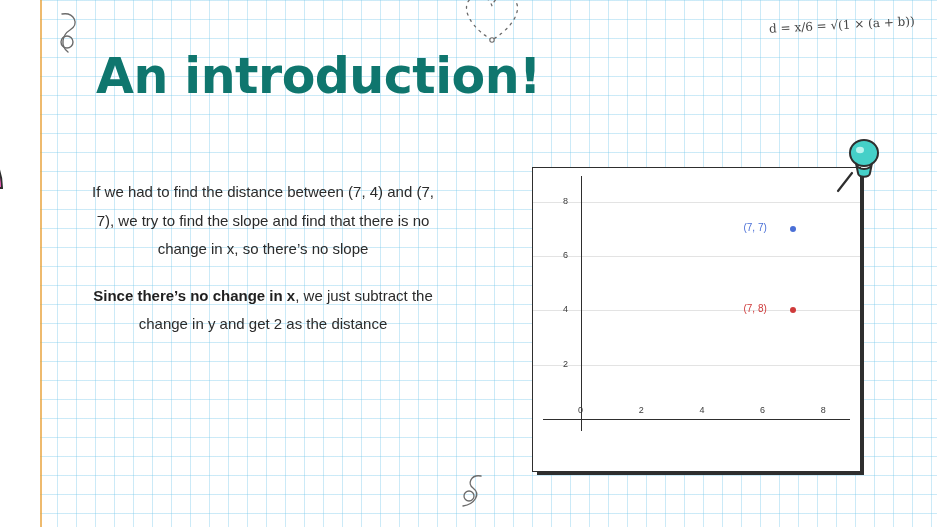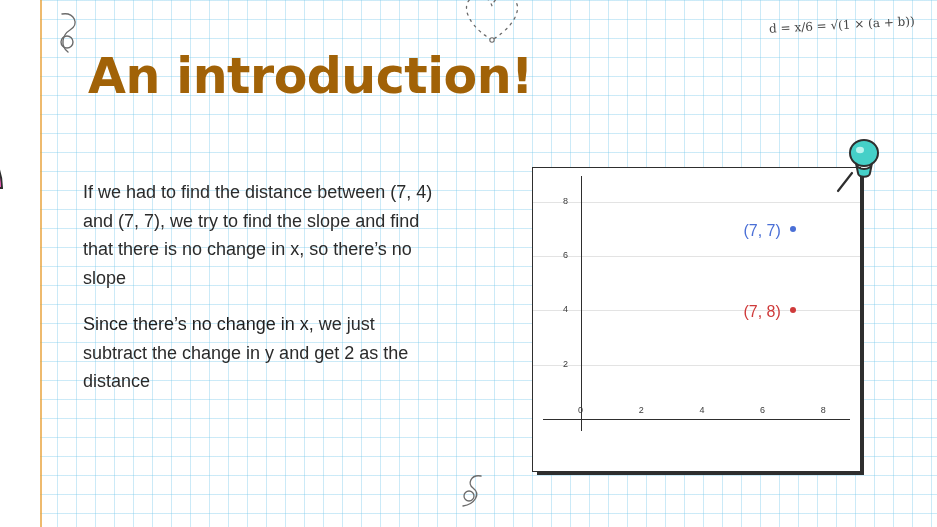--- a/index.html
+++ b/index.html
@@ -42,44 +42,45 @@
     position: absolute;
     left: 40px; top: 0;
     width: 1.5px; height: 527px;
     background: #e8a33d;
     opacity: .75;
   }
 
   
   .title {
     position: absolute;
-    left: 88px;
+    left: 96px;
     top: 48px;
     font-size: 49px;
     font-weight: bold;
-    color: #a16207;
+    color: #0f766e;
     letter-spacing: -0.5px;
     font-family: "DejaVu Sans", sans-serif;
   }
 
   
   .body-text {
     position: absolute;
     left: 83px;
     top: 178px;
     width: 360px;
-    font-size: 18px;
+    font-size: 15px;
     line-height: 28.5px;
     color: #2b2b2b;
+    text-align: center;
   }
   .body-text p {
     margin: 0 0 18px 0;
   }
   .body-text p:last-child { margin-bottom: 0; }
-  .body-text b { font-weight: normal; color: #1f1f1f; }
+  .body-text b { font-weight: bold; color: #1f1f1f; }
 
   
   .chart-shadow {
     position: absolute;
     left: 537px;
     top: 172px;
     width: 327px;
     height: 303px;
     background: #2e2e2e;
   }
@@ -124,21 +125,21 @@
     color: #3a3a3a;
     font-family: "Liberation Sans", sans-serif;
   }
   .point {
     position: absolute;
     width: 6px; height: 6px;
     border-radius: 50%;
   }
   .point-label {
     position: absolute;
-    font-size: 16px;
+    font-size: 10px;
     white-space: nowrap;
   }
 
   
   .pin {
     position: absolute;
     left: 836px;
     top: 133px;
     width: 56px;
     height: 60px;

